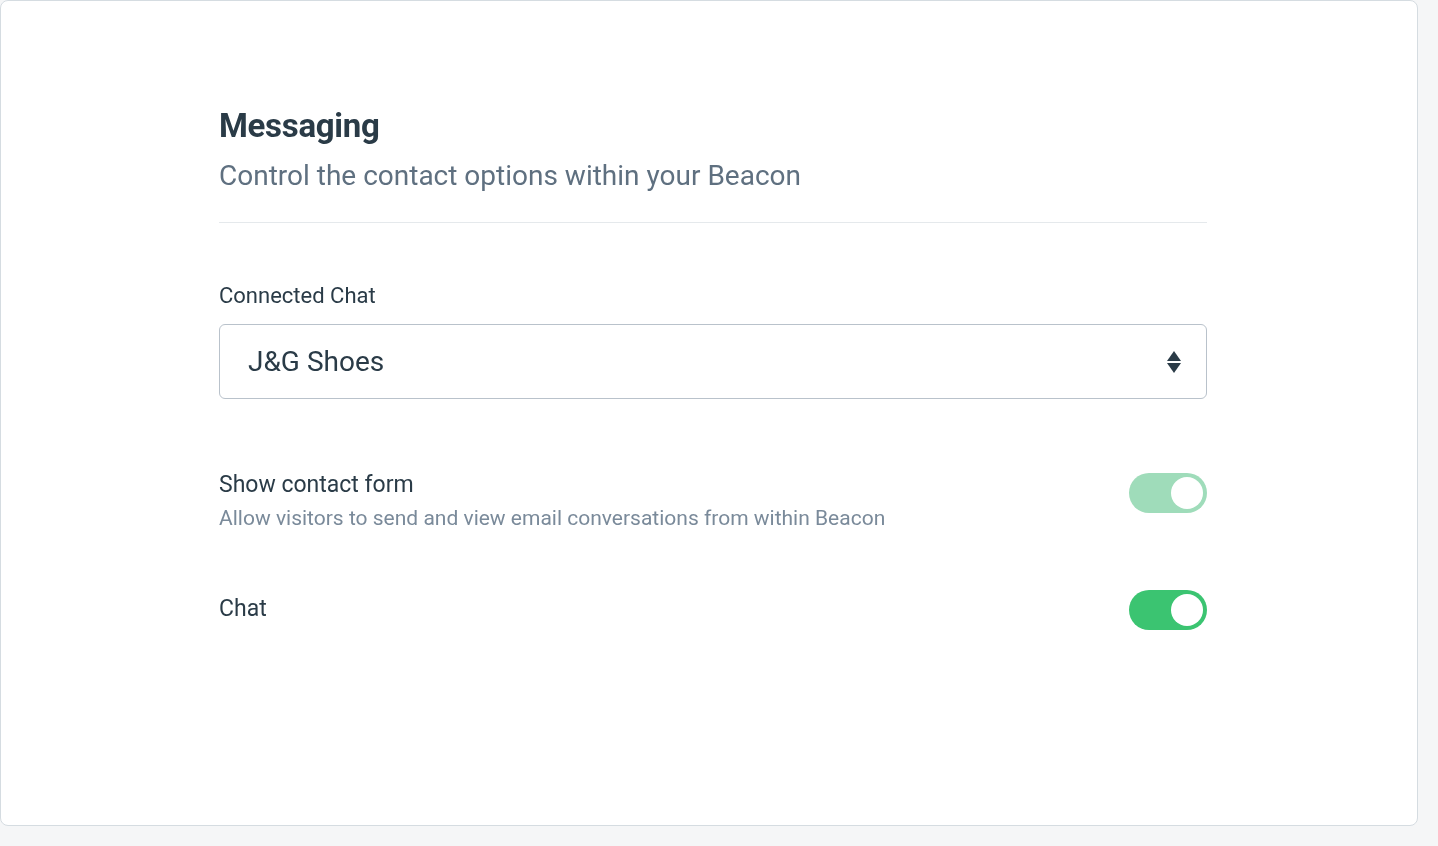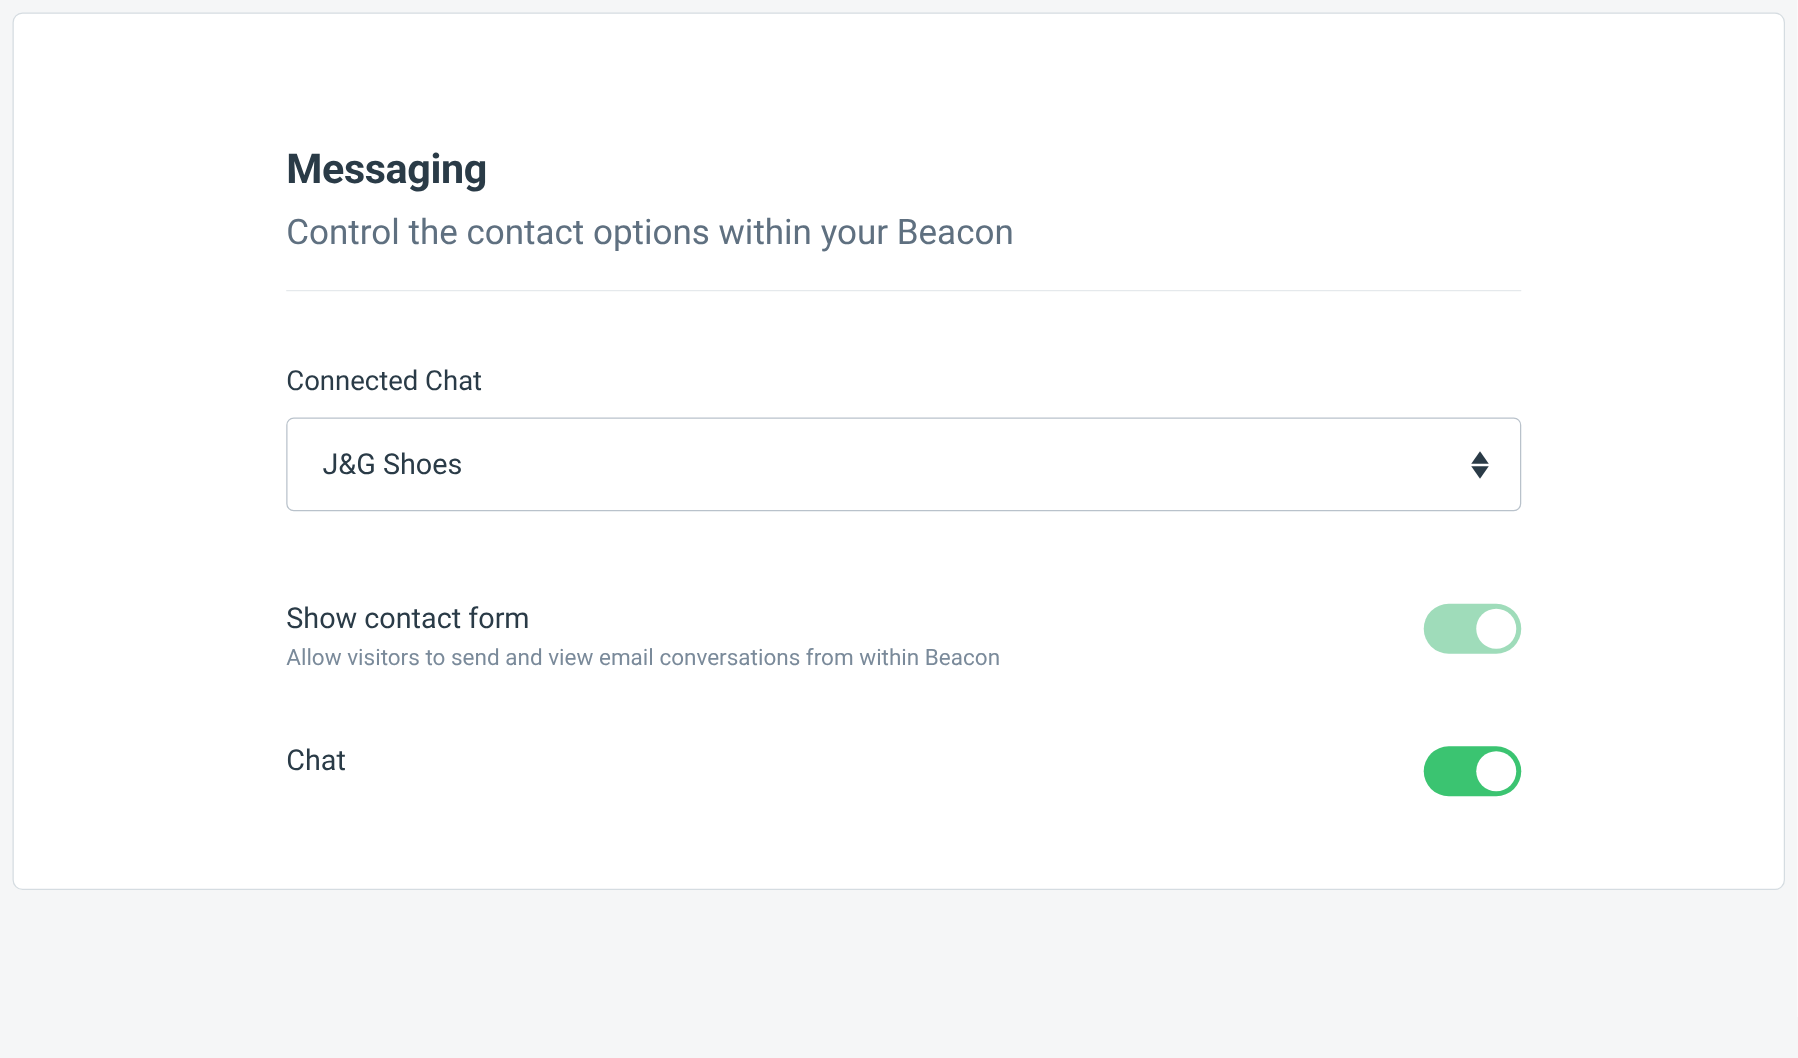--- a/index.html
+++ b/index.html
@@ -13,23 +13,22 @@
       background: #f5f6f7;
       width: 1438px;
       height: 846px;
       overflow: hidden;
     }
 
     .page-frame {
       background: #fff;
       border: 1px solid #d5dce1;
       border-radius: 8px;
-      margin: 10px;
       width: 1418px;
-      height: 702px;
+      height: 826px;
     }
 
     .content-wrap {
       padding: 105px 210px 60px 218px;
     }
 
     .section-header {
       border-bottom: 1px solid #e5e9ec;
       padding-bottom: 30px;
       margin-bottom: 60px;
@@ -66,21 +65,21 @@
       width: 100%;
     }
 
     .select-input {
       width: 100%;
       height: 75px;
       border: 1px solid #b9c2cb;
       border-radius: 6px;
       background: #fff;
       padding: 0 60px 0 28px;
-      font-size: 23px;
+      font-size: 28px;
       color: #2a3b47;
       text-align: left;
       cursor: pointer;
       appearance: none;
       -webkit-appearance: none;
       font-family: inherit;
     }
 
     .select-sort-icon {
       position: absolute;
@@ -114,31 +113,31 @@
     }
 
     .setting-row {
       display: flex;
       align-items: flex-start;
       justify-content: space-between;
       gap: 24px;
       margin-bottom: 58px;
     }
 
-    .setting-row:last-child { margin-bottom: 0; }
+    .setting-row:last-child { margin-bottom: 0; align-items: flex-end; }
 
     .setting-title {
       font-size: 23px;
       font-weight: 400;
       color: #2a3b47;
       margin-bottom: 8px;
     }
 
     .setting-desc {
-      font-size: 18px;
+      font-size: 21px;
       font-weight: 400;
       color: #7a8a9a;
     }
 
     .toggle {
       flex-shrink: 0;
       width: 78px;
       height: 40px;
       border-radius: 40px;
       position: relative;

